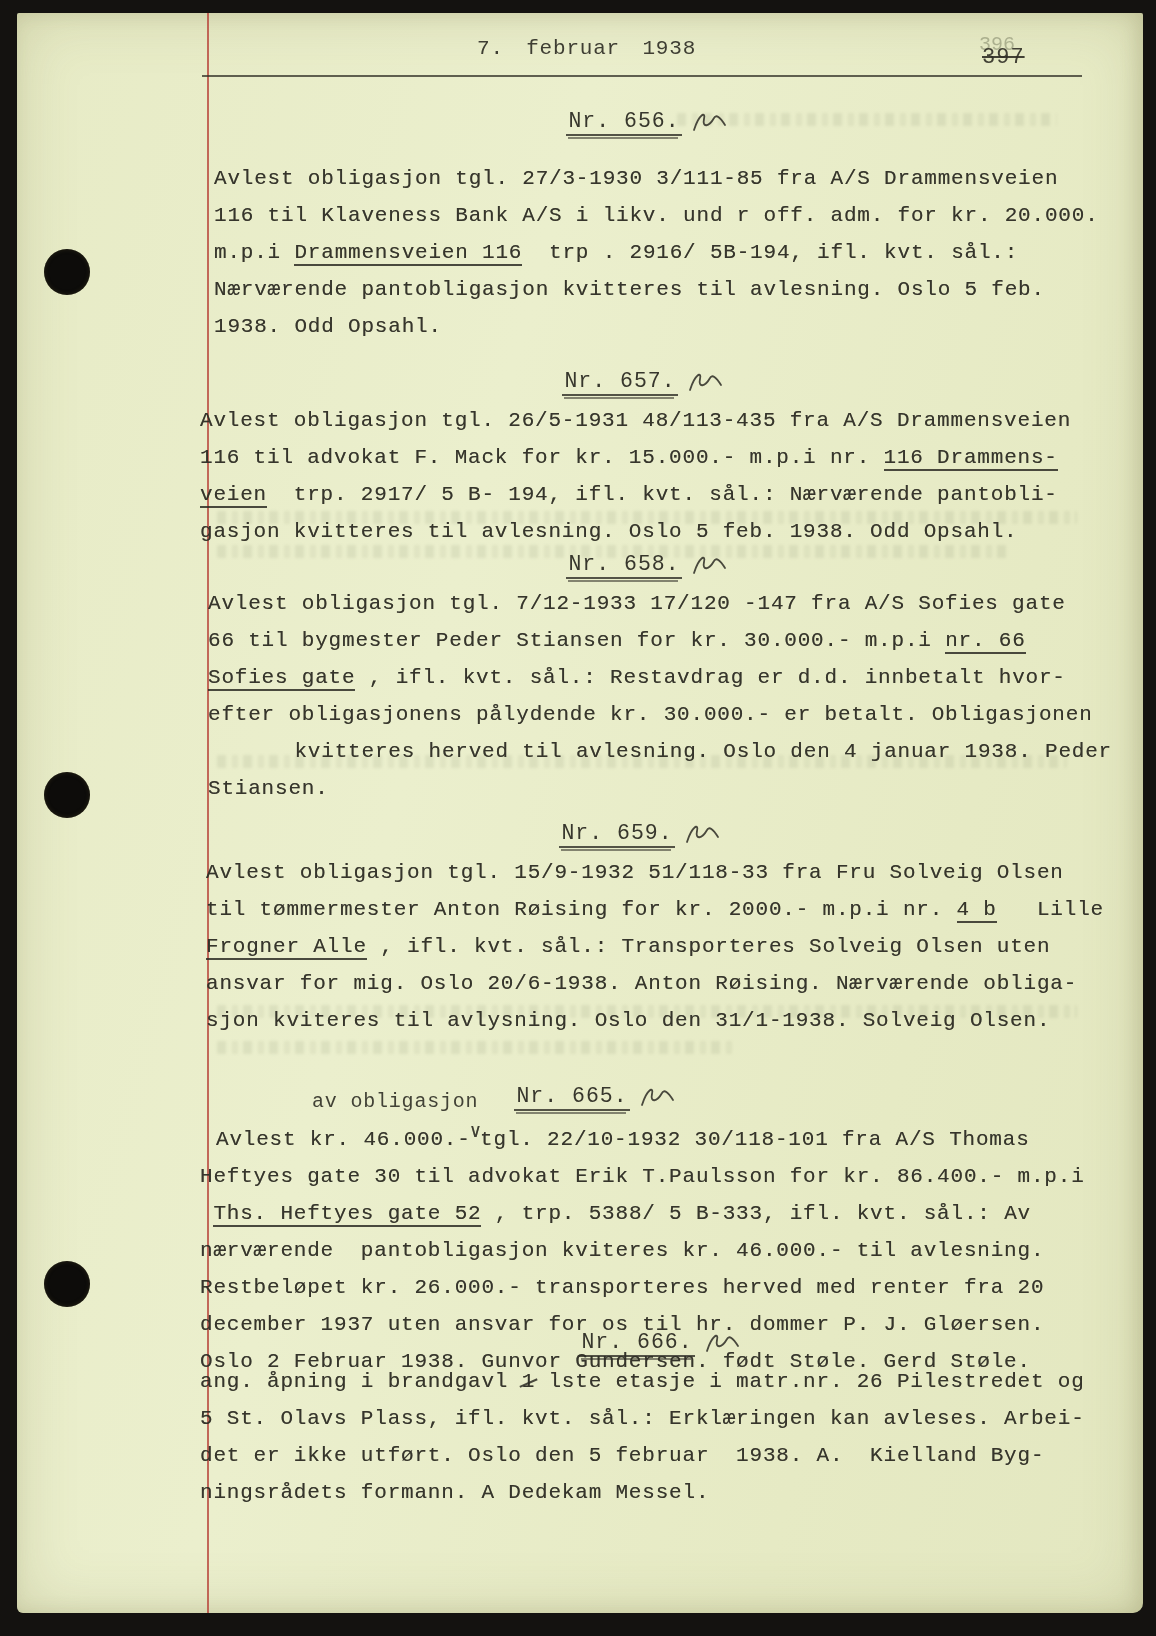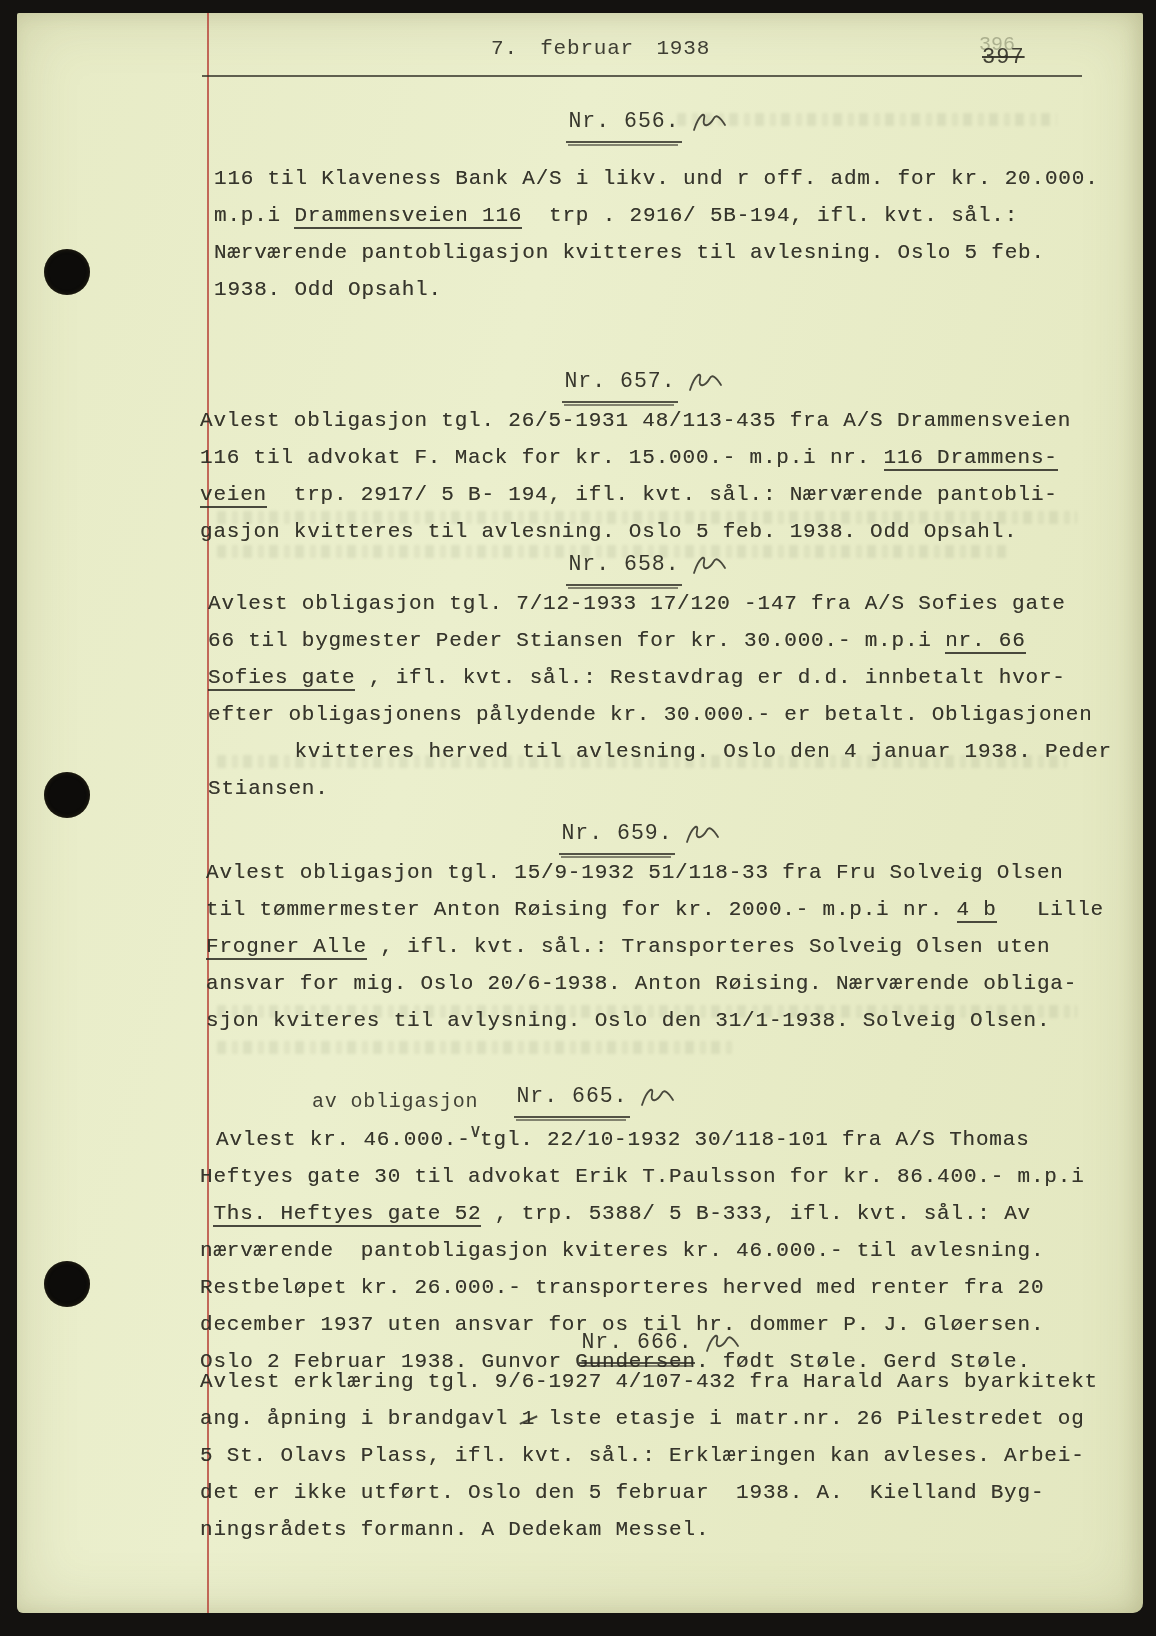--- a/index.html
+++ b/index.html
@@ -20,21 +20,21 @@
   .hole{
     position:absolute;left:27px;width:46px;height:46px;border-radius:50%;
     background:#0d0c0a;box-shadow:0 0 4px rgba(60,55,30,.6) inset;
   }
   .red-line{
     position:absolute;left:190px;top:0;bottom:0;width:2px;
     background:rgba(184,70,60,.8);
   }
   .header{position:absolute;left:183px;top:18px;width:900px;height:46px;}
   .header .date{
-    position:absolute;left:291px;top:6px;
+    position:absolute;left:277px;top:6px;
     font-size:21px;letter-spacing:.8px;word-spacing:9px;
     color:rgba(48,47,38,.92);
   }
   .header .rule{
     position:absolute;left:2px;right:18px;top:44px;height:0;
     border-top:2px solid rgba(48,47,38,.75);
   }
   .header .page-num{
     position:absolute;left:782px;top:14px;
     font-size:22px;letter-spacing:1px;color:rgba(48,47,38,.9);
@@ -43,21 +43,21 @@
   .header .ghost-num{
     position:absolute;left:779px;top:2px;
     font-size:20px;color:rgba(70,75,50,.35);
   }
   .content{position:absolute;left:183px;top:88px;width:912px;}
   .section{position:absolute;left:0;width:100%;}
   .heading{
     height:34px;text-align:center;font-size:21.5px;letter-spacing:1px;
     color:rgba(45,44,36,.95);
   }
-  .h-label{position:relative;display:inline-block;border-bottom:2px solid rgba(45,44,36,.8);padding:0 2px 8px 2px;}
+  .h-label{position:relative;display:inline-block;border-bottom:2px solid rgba(45,44,36,.8);padding:0 2px 1px 2px;}
   .h-label::after{
     content:"";position:absolute;left:2px;right:4px;bottom:-5px;
     border-bottom:2px solid rgba(45,44,36,.55);
   }
   .flourish{vertical-align:-9px;margin-left:8px;}
   .lines{margin-top:0;}
   .line{
     height:37px;line-height:37px;white-space:pre;
     font-size:21px;letter-spacing:.8px;
     color:rgba(48,47,38,.92);
@@ -110,20 +110,21 @@
       <span class="page-num">397</span>
       <div class="rule"></div>
     </div>
 
     <div class="content" id="sections">
         <div class="section sec-0" style="top: 7px;">
           <div class="heading" style="transform: translateX(-8px);"><span class="h-label">Nr. 656.</span><svg width="40" height="28" viewBox="0 0 40 28" class="flourish">
               <path d="M4 22 C 9 6, 16 3, 14 11 C 12 20, 19 19, 24 10 C 26 6, 30 9, 35 17" fill="none" stroke="rgba(45,44,36,.85)" stroke-width="1.8" stroke-linecap="round"></path>
             </svg></div>
           <div class="lines">
+            <div class="line" style="padding-left: 14px;"><span>Avlest obligasjon tgl. 27/3-1930 3/111-85 fra A/S Drammensveien</span></div>
             <div class="line" style="padding-left: 14px;"><span>116 til Klaveness Bank A/S i likv. und r off. adm. for kr. 20.000.</span></div>
             <div class="line" style="padding-left: 14px;"><span>m.p.i </span><span class="u">Drammensveien 116</span><span>  trp . 2916/ 5B-194, ifl. kvt. sål.:</span></div>
             <div class="line" style="padding-left: 14px;"><span>Nærværende pantobligasjon kvitteres til avlesning. Oslo 5 feb.</span></div>
             <div class="line" style="padding-left: 14px;"><span>1938. Odd Opsahl.</span></div>
           </div>
         </div>
         <div class="section sec-1" style="top: 267px;">
           <div class="heading" style="transform: translateX(-12px);"><span class="h-label">Nr. 657.</span><svg width="40" height="28" viewBox="0 0 40 28" class="flourish">
               <path d="M4 22 C 9 6, 16 3, 14 11 C 12 20, 19 19, 24 10 C 26 6, 30 9, 35 17" fill="none" stroke="rgba(45,44,36,.85)" stroke-width="1.8" stroke-linecap="round"></path>
             </svg></div>
@@ -172,21 +173,20 @@
             <div class="line" style="padding-left: 0px;"><span>Restbeløpet kr. 26.000.- transporteres herved med renter fra 20</span></div>
             <div class="line" style="padding-left: 0px;"><span>december 1937 uten ansvar for os til hr. dommer P. J. Gløersen.</span></div>
             <div class="line" style="padding-left: 0px;"><span>Oslo 2 Februar 1938. Gunvor Gundersen. født Støle. Gerd Støle.</span></div>
           </div>
         </div>
         <div class="section sec-5" style="top: 1228px;">
           <div class="heading" style="transform: translateX(5px);"><span class="h-label">Nr. 666.</span><svg width="40" height="28" viewBox="0 0 40 28" class="flourish">
               <path d="M4 22 C 9 6, 16 3, 14 11 C 12 20, 19 19, 24 10 C 26 6, 30 9, 35 17" fill="none" stroke="rgba(45,44,36,.85)" stroke-width="1.8" stroke-linecap="round"></path>
             </svg></div>
           <div class="lines">
-            <div class="line" style="padding-left: 0px;"><span>Avlest erklæring tgl. 9/6-1927 4/107-432 fra Harald Aars byarkitekt</span></div>
             <div class="line" style="padding-left: 0px;"><span>ang. åpning i brandgavl </span><span class="strike">1</span><span> lste etasje i matr.nr. 26 Pilestredet og</span></div>
             <div class="line" style="padding-left: 0px;"><span>5 St. Olavs Plass, ifl. kvt. sål.: Erklæringen kan avleses. Arbei-</span></div>
             <div class="line" style="padding-left: 0px;"><span>det er ikke utført. Oslo den 5 februar  1938. A.  Kielland Byg-</span></div>
             <div class="line" style="padding-left: 0px;"><span>ningsrådets formann. A Dedekam Messel.</span></div>
           </div>
         </div>
       </div>
   </div>
 </div>
 

